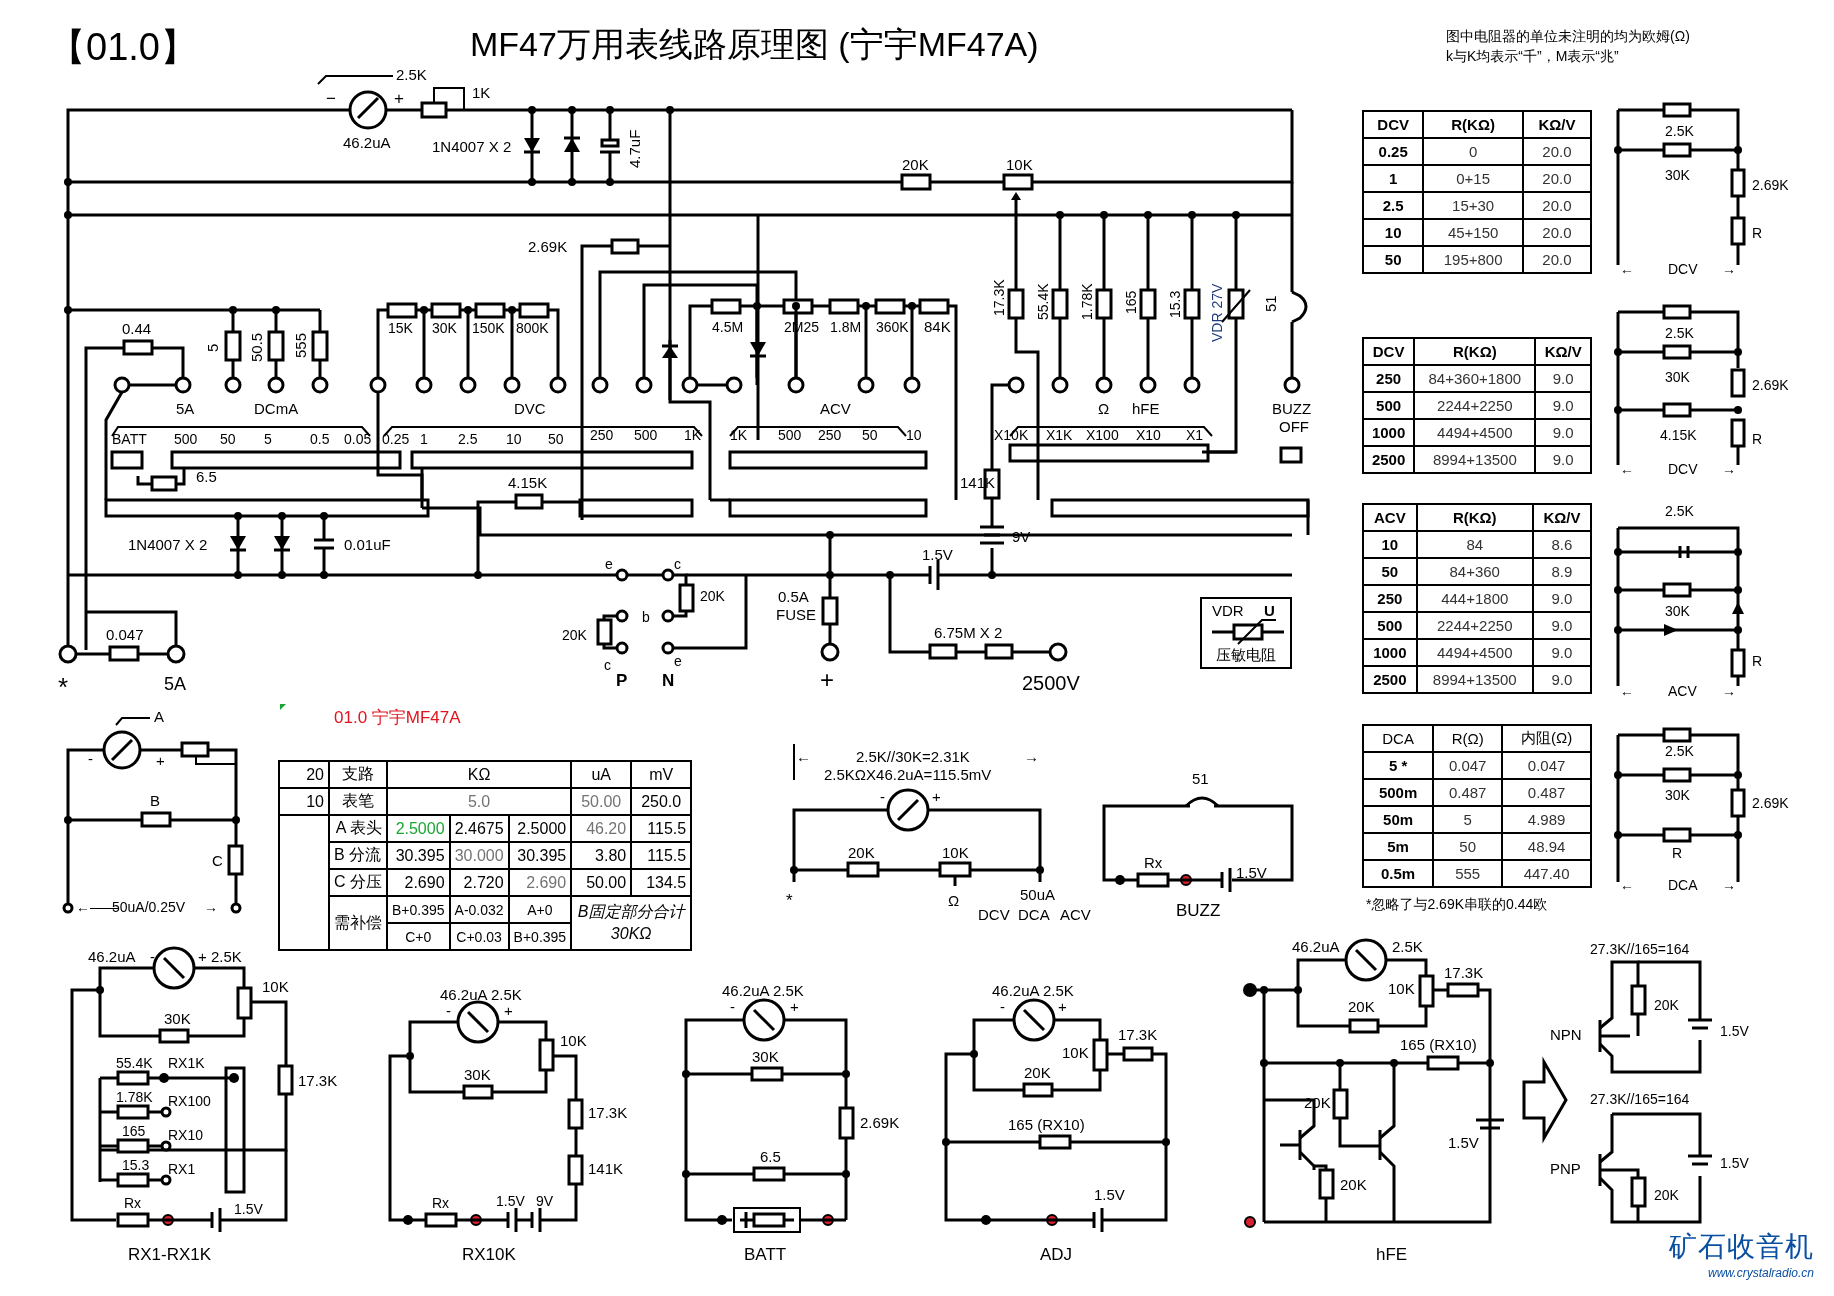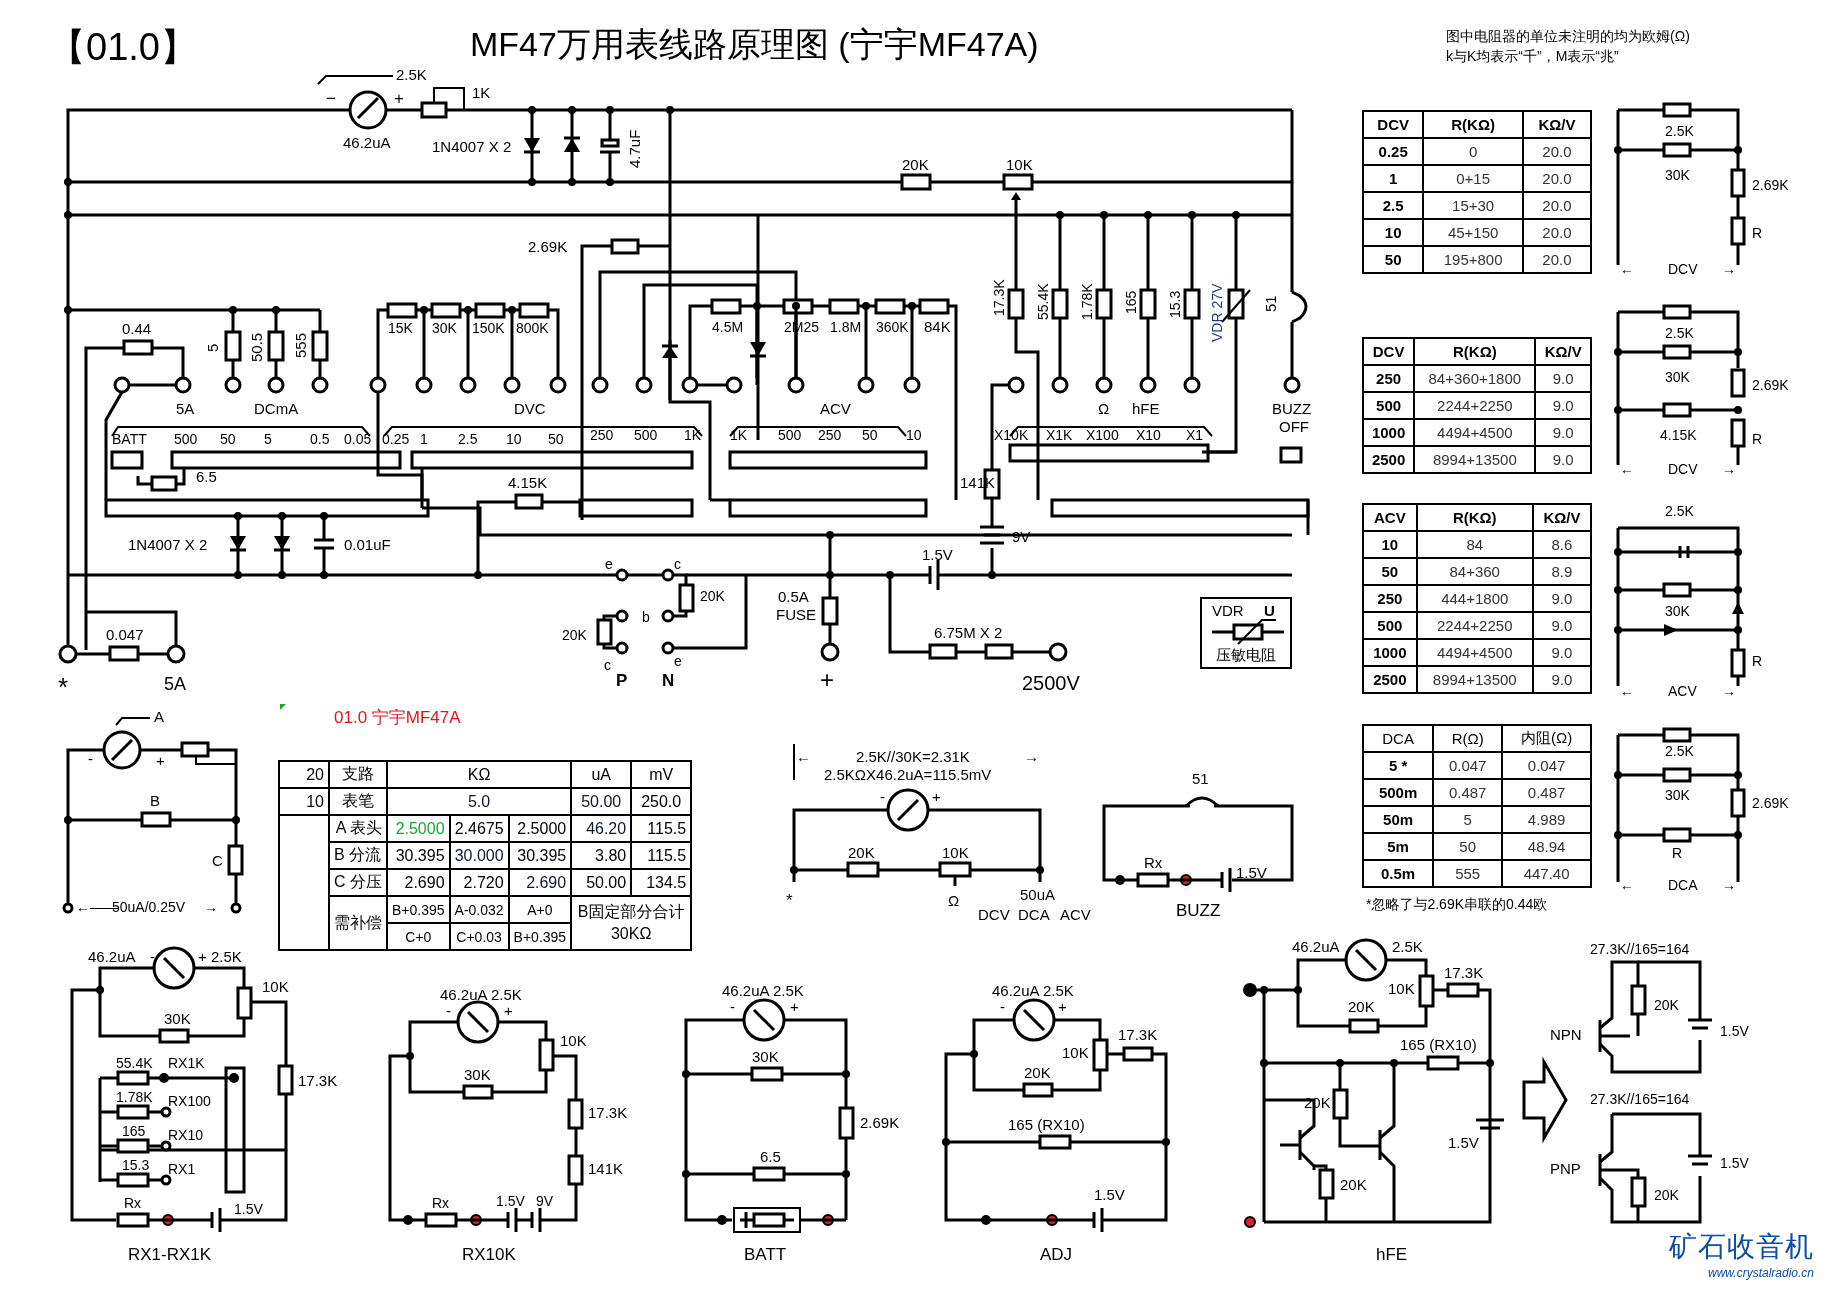--- a/index.html
+++ b/index.html
@@ -16,21 +16,21 @@
   .title{position:absolute;font-size:36px;font-weight:normal;}
   table.t{position:absolute;border-collapse:collapse;font-size:15px;}
   table.t td,table.t th{border:2px solid #000;text-align:center;padding:0 4px;height:25px;font-weight:normal;}
   table.t th{font-weight:bold;}
   table.t td.h{font-weight:bold;}
   table.t td.v{color:#333;}
   .note{position:absolute;font-size:14px;line-height:20px;}
   table.calc{position:absolute;border-collapse:collapse;font-size:16px;left:278px;top:728px;margin-top:32px;}
   table.calc td{border:2px solid #000;height:25px;padding:0 4px;text-align:right;}
   table.calc td.c{text-align:center;}
-  .red{color:#0f172a;}
+  .red{color:#737373;}
   .green{color:#1aa532;}
   .wm{position:absolute;right:20px;bottom:16px;text-align:right;color:#0a4fa0;}
   .wm .big{font-size:28px;font-weight:normal;letter-spacing:1px;margin-left:37px;}
   .wm .small{font-size:12px;font-style:italic;}
 </style>
 </head>
 <body>
 
 <div class="title" style="left:48px;top:22px;font-size:38px;">【01.0】</div>
 <div class="title" style="left:470px;top:22px;font-size:34px;">MF47万用表线路原理图 (宁宇MF47A)</div>
@@ -999,21 +999,21 @@
         <td>2.720</td>
         <td class="red">2.690</td>
         <td>50.00</td>
         <td>134.5</td>
       </tr>
   <tr>
         <td class="c" rowspan="2">需补偿</td>
         <td class="c" style="font-size:14px;">B+0.395</td>
         <td class="c" style="font-size:14px;">A-0.032</td>
         <td class="c" style="font-size:14px;">A+0</td>
-        <td class="c" colspan="2" rowspan="2" style="width:110px;white-space:normal;line-height:22px;">B固定部分合计 30KΩ</td>
+        <td class="c" colspan="2" rowspan="2" style="width:110px;white-space:normal;line-height:22px;font-style:italic;">B固定部分合计 30KΩ</td>
       </tr>
   <tr>
         <td class="c" style="font-size:14px;">C+0</td>
         <td class="c" style="font-size:14px;">C+0.03</td>
         <td class="c" style="font-size:14px;">B+0.395</td>
       </tr>
 </tbody>
   </table>
 
 <div class="wm">

